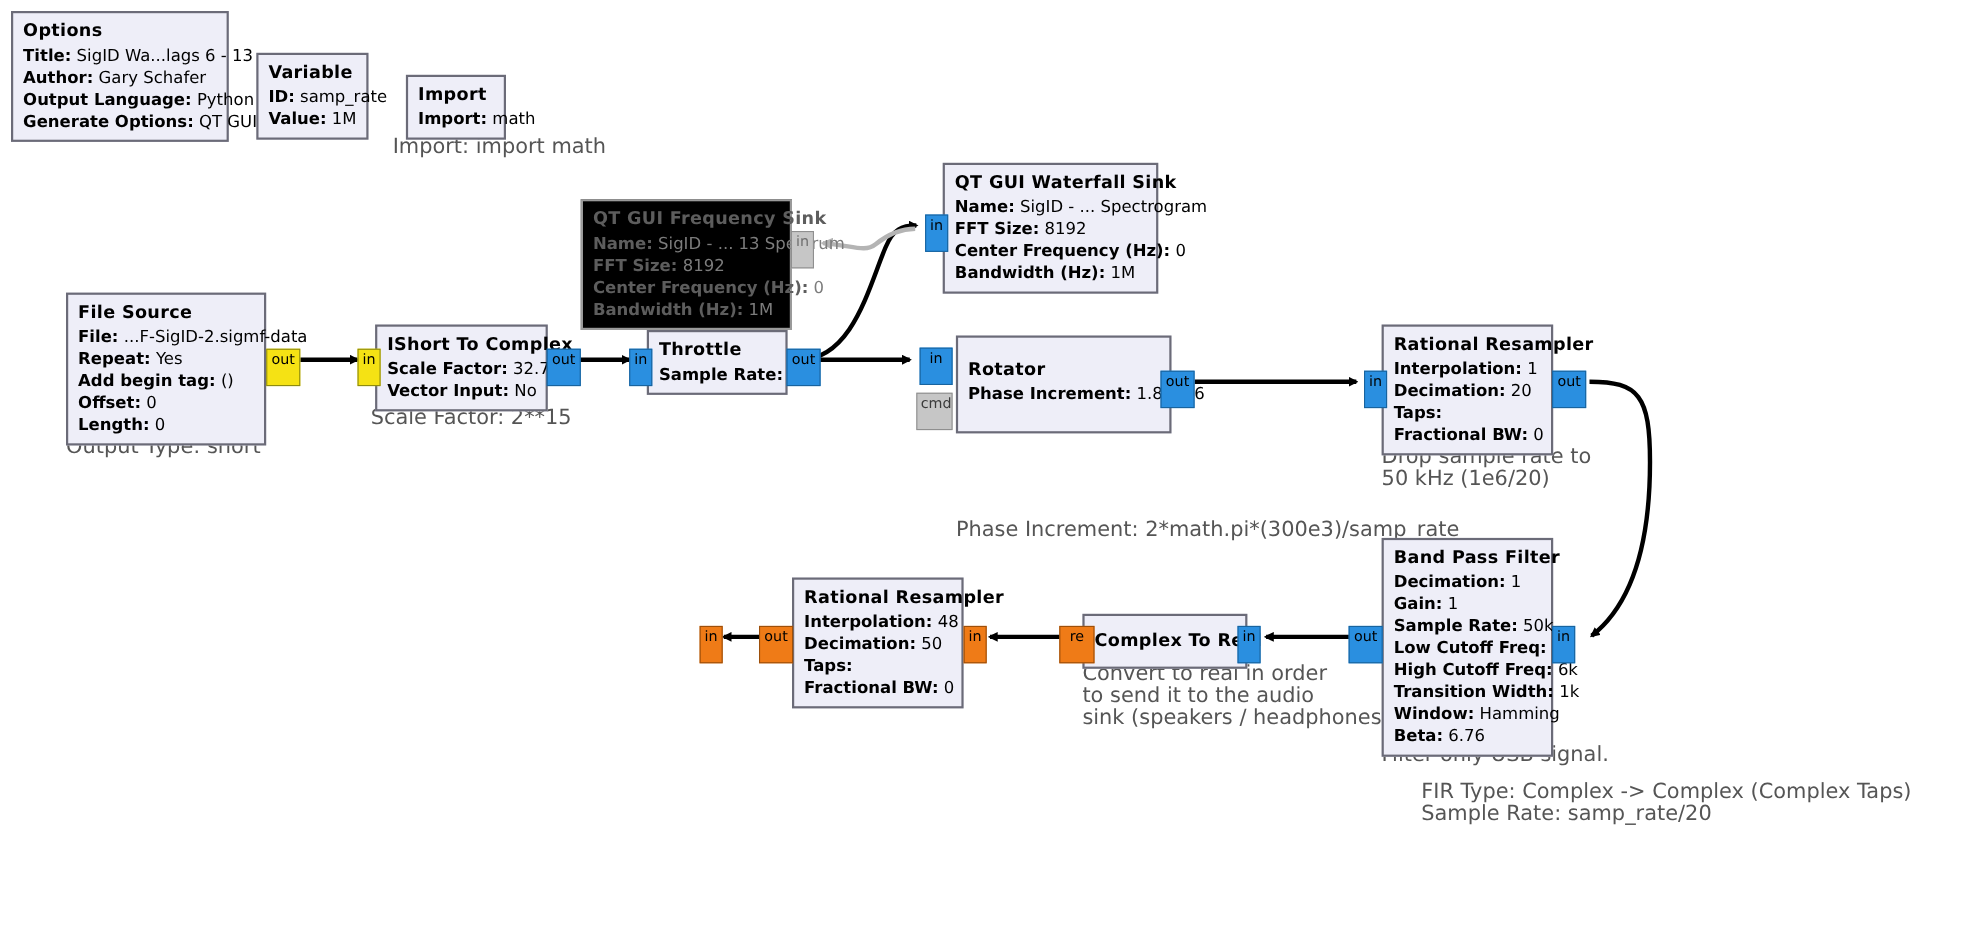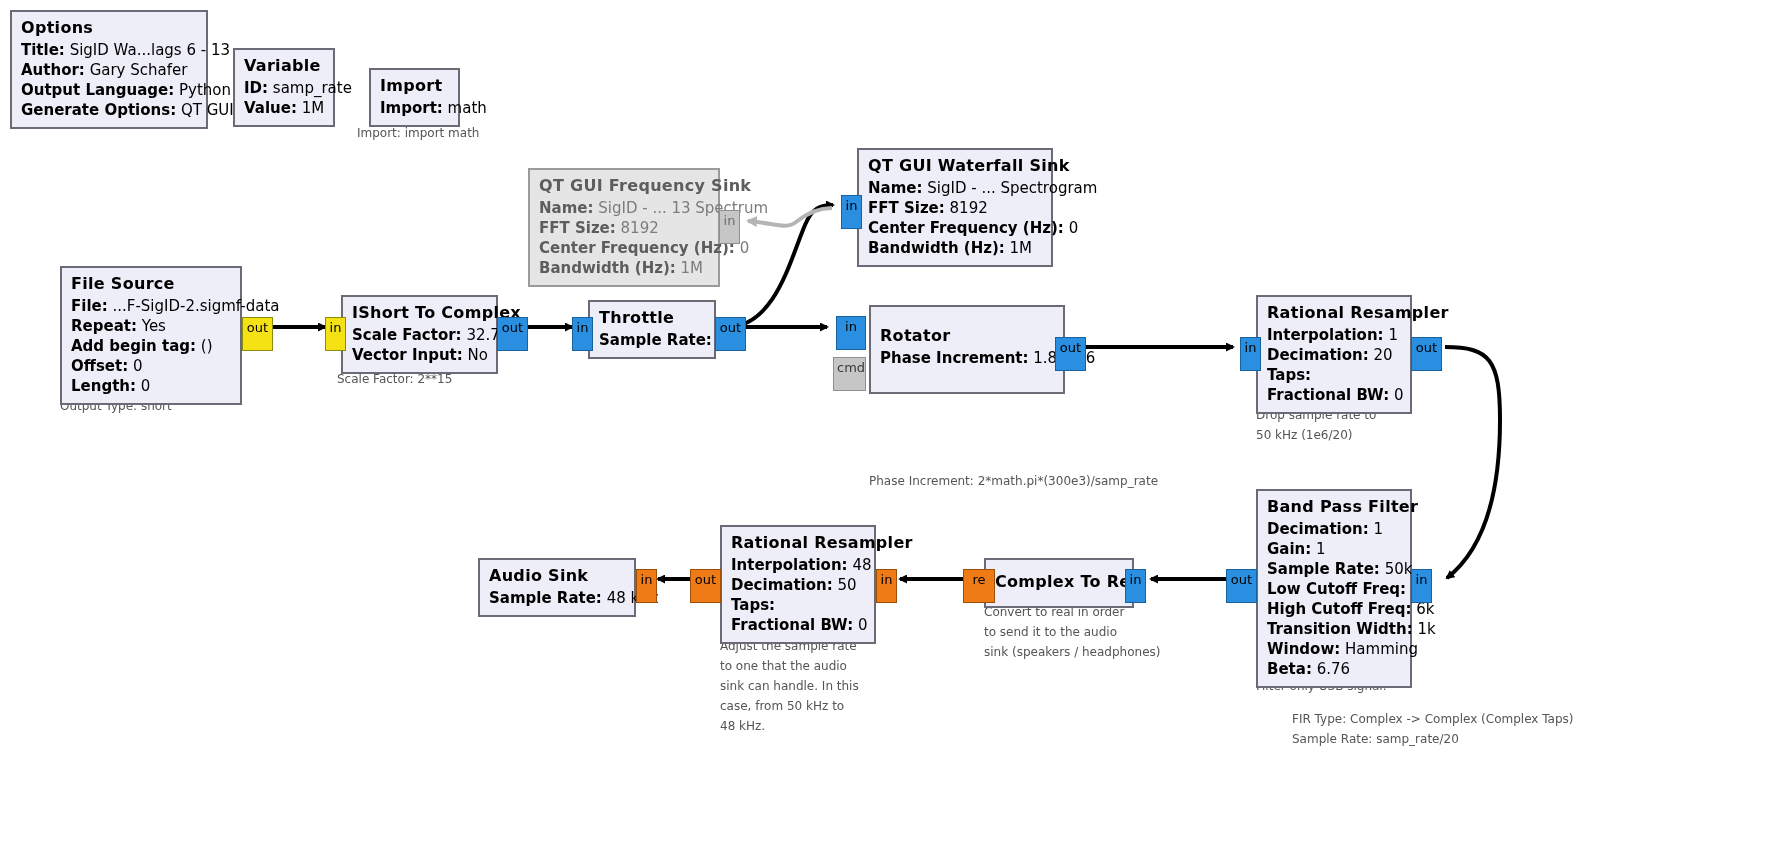--- a/index.html
+++ b/index.html
@@ -49,23 +49,24 @@
   }
   .block .prow {
     font-size: 15px;
     line-height: 20px;
   }
   .block .pkey { font-weight: bold; }
   .block .pval { font-weight: normal; }
 
   
   .block.disabled {
-    background: #e5e5e5;
+    background: #000000;
     border-color: #9a9a9a;
     color: #6e6e6e;
+    margin-top: 13px;
   }
   .block.disabled .btitle,
   .block.disabled .pkey { color: #5d5d5d; }
   .block.disabled .pval { color: #7c7c7c; }
 
   
   .port {
     position: absolute;
     box-sizing: border-box;
     font-size: 13px;
@@ -80,21 +81,21 @@
   .port.blue   { background: #2a8fe0; border-color: #18639e; color:#000; }
   .port.yellow { background: #f5e214; border-color: #8d8b10; }
   .port.orange { background: #ef7b17; border-color: #9c4f0a; }
   .port.grey   { background: #c6c6c6; border-color: #8f8f8f; color:#6e6e6e; }
   .port.msg    { background: #c6c6c6; border-color: #8f8f8f; color:#3a3a3a; }
 
   
   .note {
     position: absolute;
     color: #555555;
-    font-size: 12px;
+    font-size: 19px;
     line-height: 20px;
     white-space: pre-line;
     z-index: 3;
   }
 </style>
 </head>
 <body>
 
 <div id="canvas">
 
@@ -243,25 +244,16 @@
 
   <div class="block" style="left:720px; top:525px; width:156px;">
     <div class="btitle">Rational Resampler</div>
     <div class="prow"><span class="pkey">Interpolation:</span> <span class="pval">48</span></div>
     <div class="prow"><span class="pkey">Decimation:</span> <span class="pval">50</span></div>
     <div class="prow"><span class="pkey">Taps:</span> <span class="pval"></span></div>
     <div class="prow"><span class="pkey">Fractional BW:</span> <span class="pval">0</span></div>
   </div>
   <div class="port orange" style="left:876px; top:569px; width:21px;">in</div>
   <div class="port orange" style="left:690px; top:569px; width:31px;">out</div>
-  <div class="note" style="left:720px; top:636px;">Adjust the sample rate
-to one that the audio
-sink can handle. In this
-case, from 50 kHz to
-48 kHz.</div>
-
-  <div class="block" style="left:478px; top:558px; width:158px;">
-    <div class="btitle">Audio Sink</div>
-    <div class="prow"><span class="pkey">Sample Rate:</span> <span class="pval">48 kHz</span></div>
-  </div>
+
   <div class="port orange" style="left:636px; top:569px; width:21px;">in</div>
 
 </div>
 
 </body></html>

